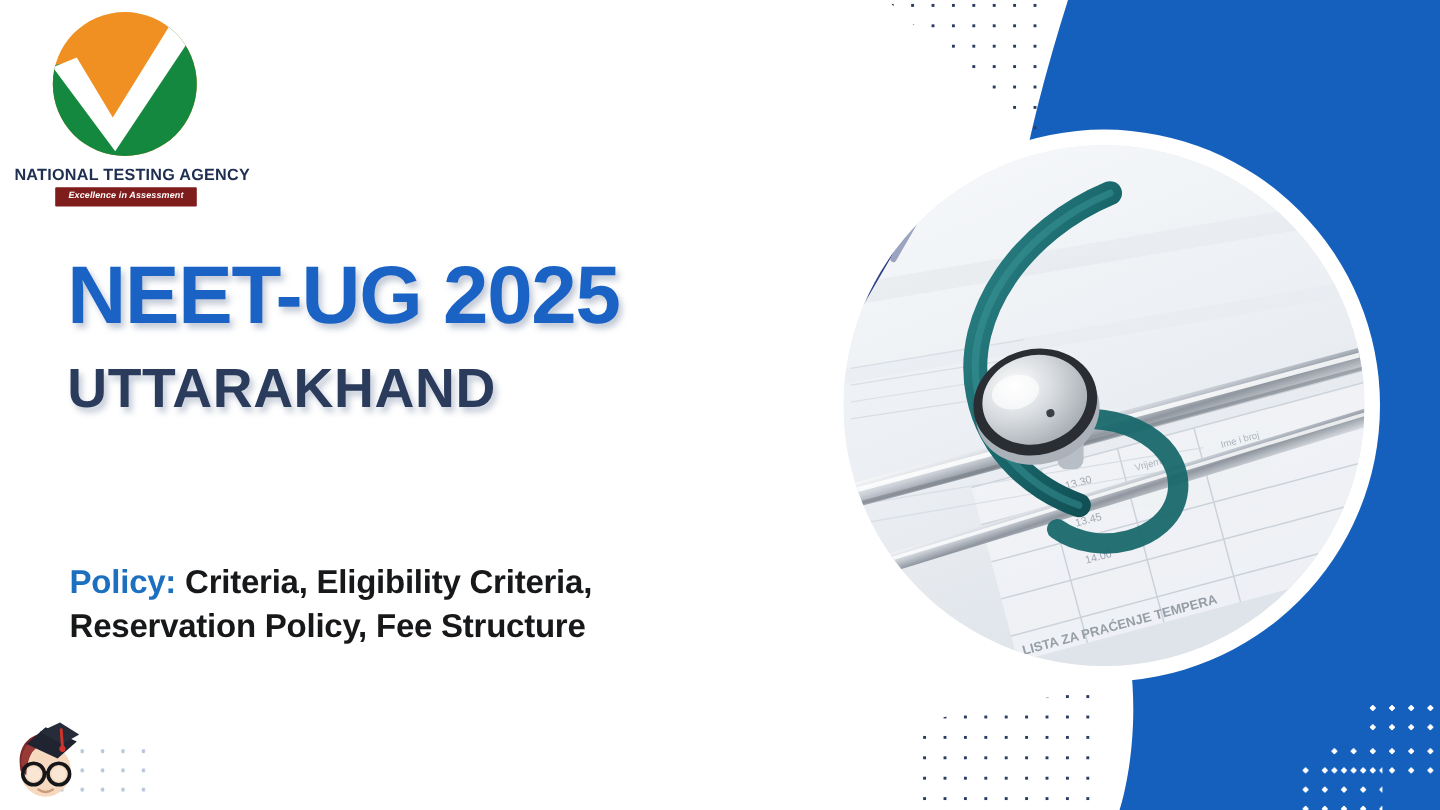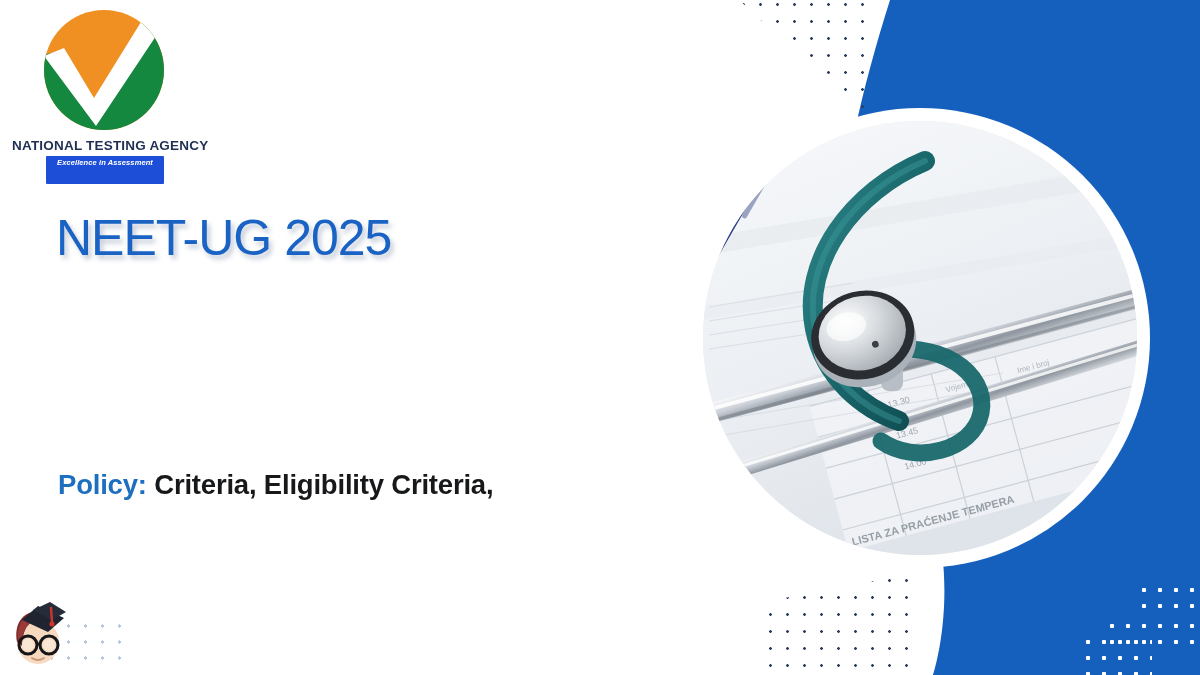--- a/index.html
+++ b/index.html
@@ -101,44 +101,44 @@
     font-family:"Liberation Sans", sans-serif;
     font-weight:bold;
     font-size:13.5px;
     letter-spacing:0.2px;
     color:#1f2f52;
     white-space:nowrap;
   }
   .nta-tagline {
     position:absolute;
     left:34px; top:148px;
-    width:118px; height:28px;
-    background:#1d4ed8;
+    width:118px; height:16px;
+    background:#7f1d1d;
     border-radius:1px;
     color:#ffffff;
     font-size:7.5px;
     font-style:italic;
     font-weight:bold;
     line-height:13px;
     text-align:center;
     letter-spacing:0.1px;
     white-space:nowrap;
     overflow:hidden;
   }
 
   
   .headline {
     position:absolute;
     left:56px; top:214px;
     width:620px;
   }
   .title-main {
     font-family:"Liberation Sans", sans-serif;
-    font-weight:normal;
-    font-size:50px;
+    font-weight:bold;
+    font-size:68px;
     line-height:0.96;
     letter-spacing:-1px;
     color:#1a63c4;
     text-shadow:3px 4px 5px rgba(120,135,165,0.45);
     white-space:nowrap;
   }
   .title-sub {
     margin-top:18px;
     font-family:"Liberation Sans", sans-serif;
     font-weight:bold;
@@ -320,25 +320,27 @@
         </g>
       </svg>
     </div>
     <div class="nta-name">NATIONAL TESTING AGENCY</div>
     <div class="nta-tagline">Excellence in Assessment</div>
   </div>
 
   <div class="headline">
     <div class="title-main">NEET-UG 2025</div>
     <div class="title-sub">
+      <span class="ln">UTTARAKHAND</span>
     </div>
   </div>
 
   <div class="check-line">
     <span class="lead">Policy:</span><span> Criteria, Eligibility Criteria,</span>
+    <span class="ln2">Reservation Policy, Fee Structure</span>
   </div>
 
   <div class="cd-dots"></div>
   <div class="cd-logo">
     <div class="cd-mascot">
       <svg viewBox="0 0 62 68" aria-hidden="true">
 
         <ellipse cx="30" cy="44" rx="21" ry="22" fill="#f6d9bf"></ellipse>
 
         <path d="M9 44 C6 26 14 14 30 13 C35 13 39 15 41 18 L36 24 C30 20 22 22 18 30 C15 36 14 42 14 48 Z" fill="#7b2b2b"></path>

